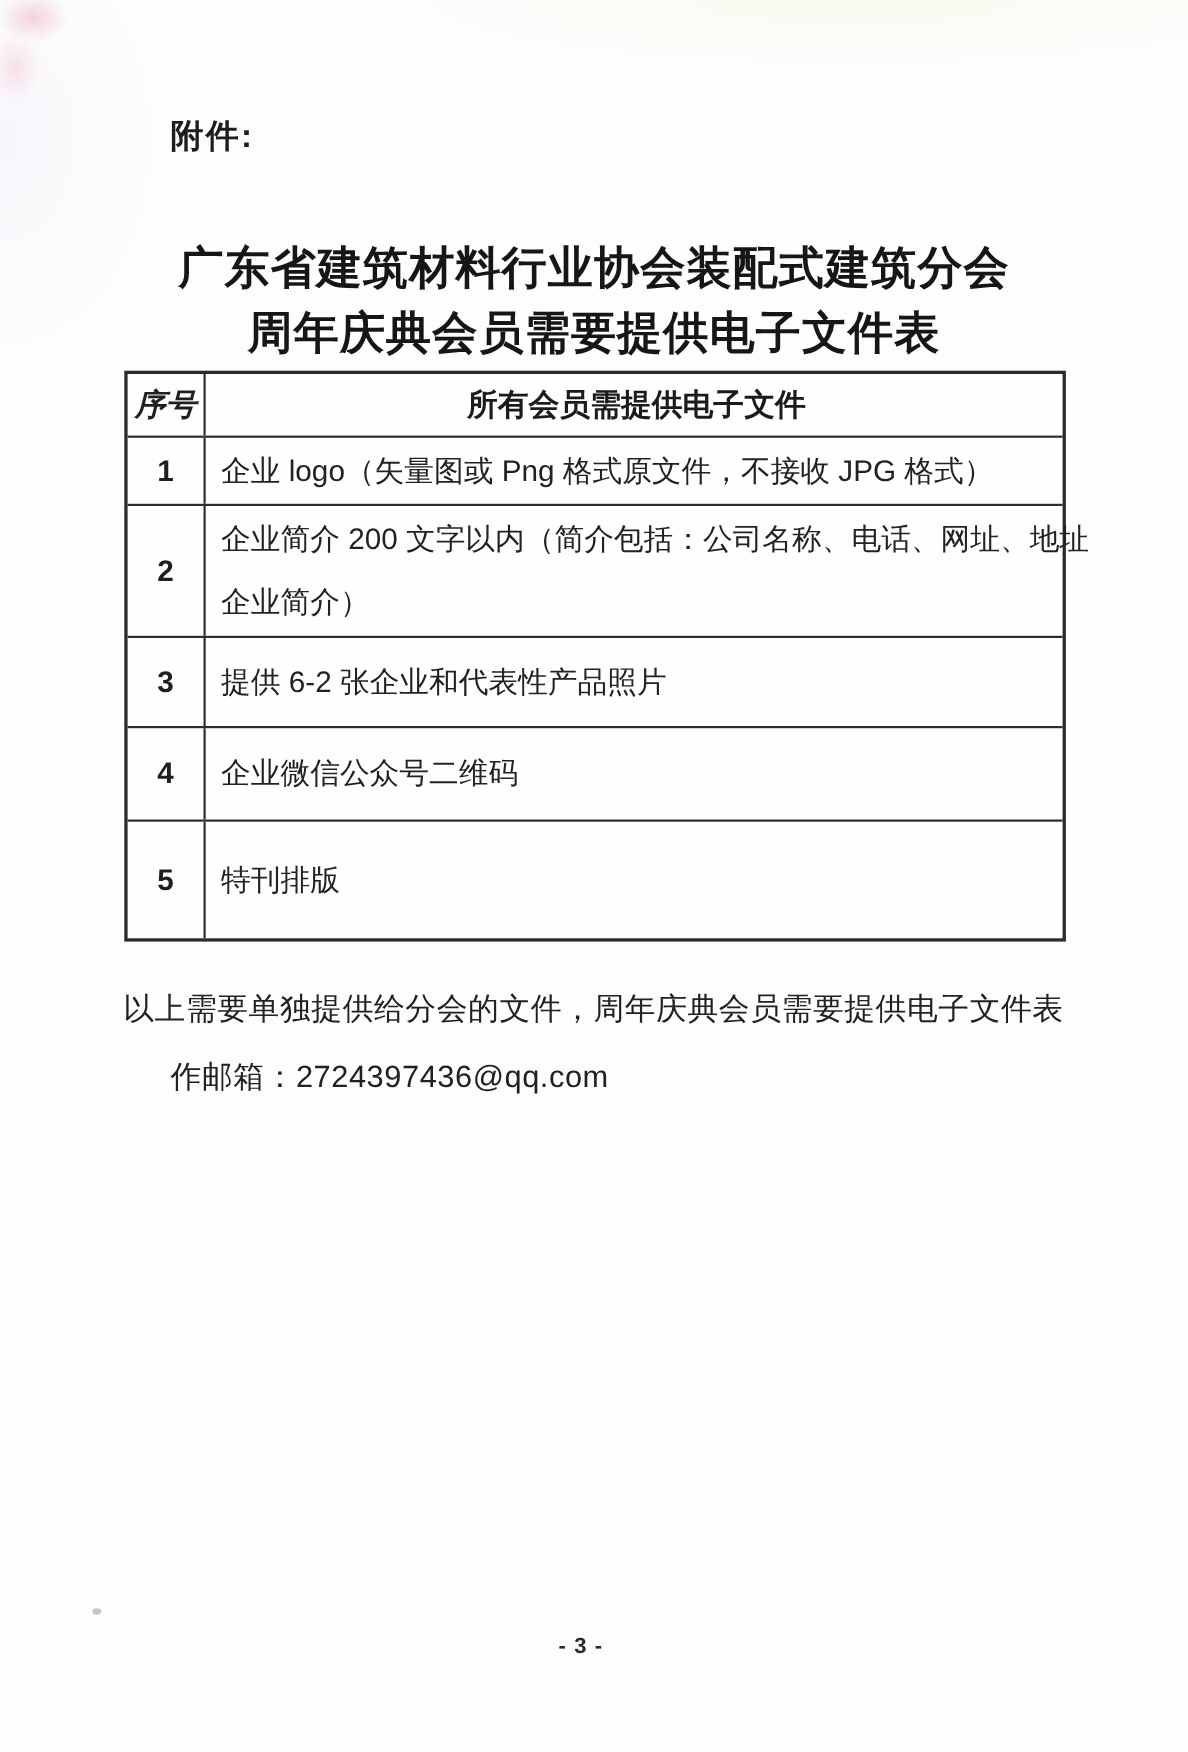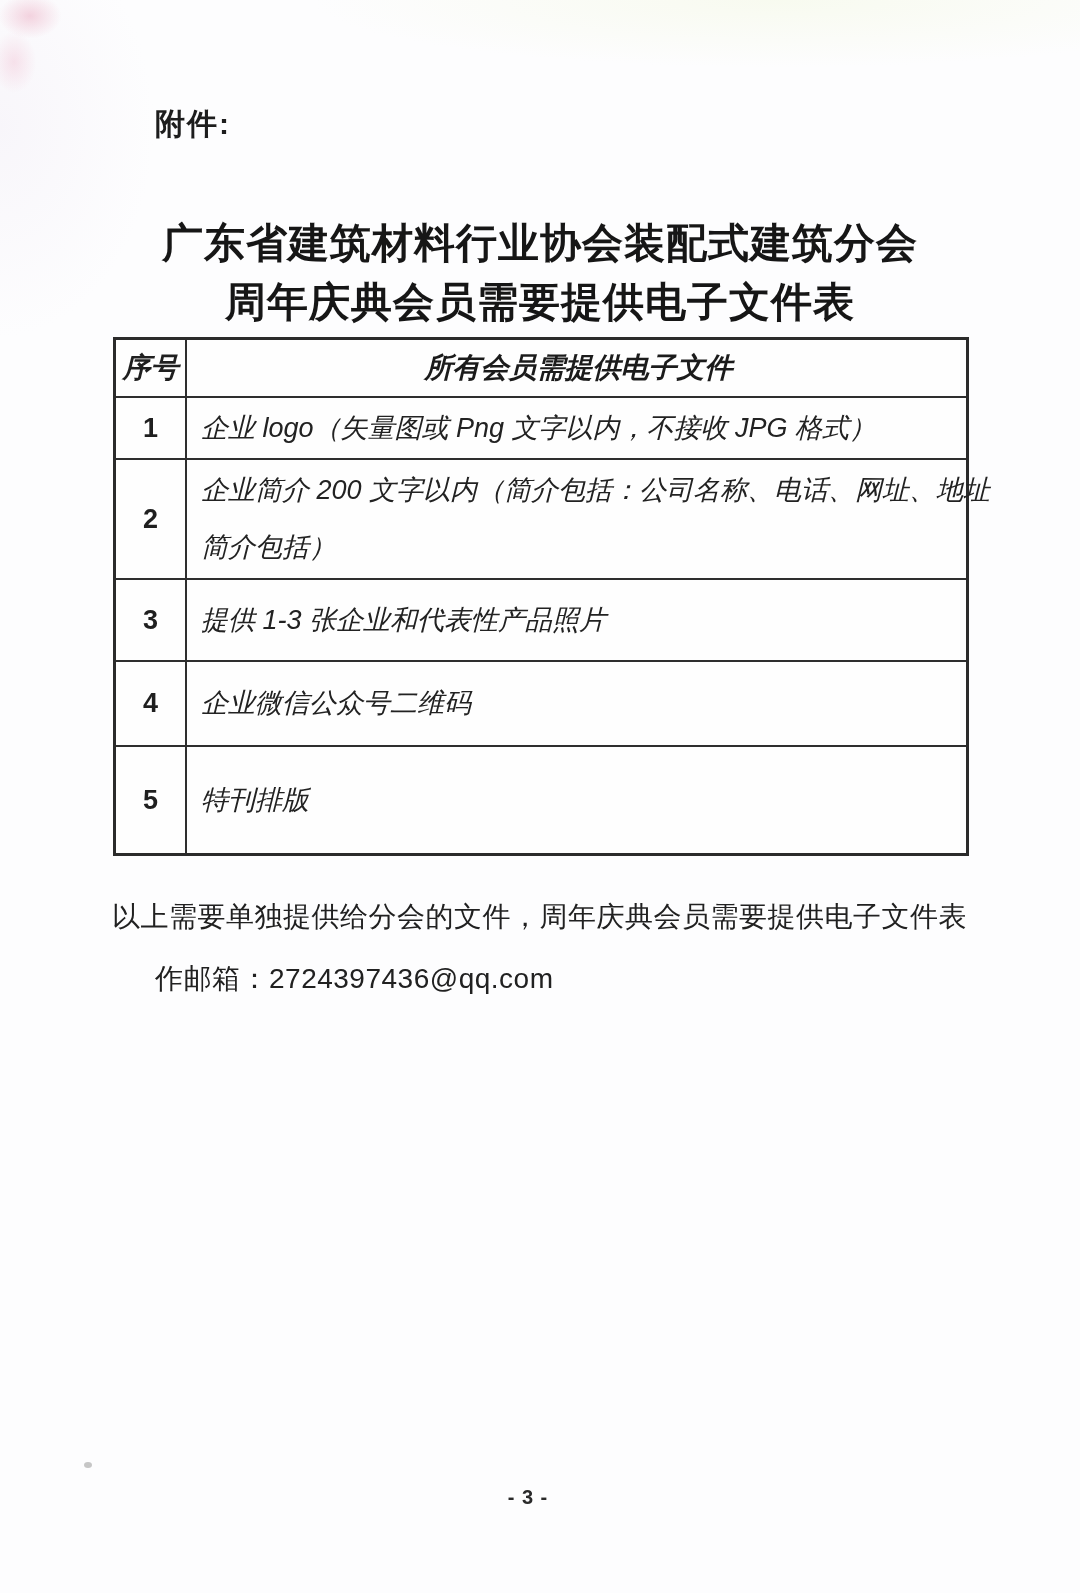--- a/index.html
+++ b/index.html
@@ -70,21 +70,20 @@
     color: #1f1f1f;
   }
   .cell-content {
     flex: 1 1 auto;
     display: flex;
     flex-direction: column;
     justify-content: center;
     padding: 0 10px 0 14px;
     font-size: 27px;
     color: #222222;
-    font-style: italic;
   }
   .cell-line { line-height: 57px; white-space: nowrap; }
 
   .row-header { height: 56px; }
   .row-header .cell-num { font-size: 28px; font-weight: 700; font-style: italic; }
   .row-header .cell-content { align-items: center; font-weight: 700; font-size: 28px; color: #1b1b1b; }
   .row-1 { height: 60px; }
   .row-2 { height: 118px; }
   .row-3 { height: 80px; }
   .row-4 { height: 83px; }
@@ -139,36 +138,36 @@
   <div class="req-table">
 
     <div class="trow row-header">
       <div class="cell-num">序号</div>
       <div class="cell-content">所有会员需提供电子文件</div>
     </div>
 
     <div class="trow row-1">
       <div class="cell-num">1</div>
       <div class="cell-content">
-        <div class="cell-line">企业 logo（矢量图或 Png 文字以内，不接收 JPG 格式）</div>
+        <div class="cell-line">企业 logo（矢量图或 Png 格式原文件，不接收 JPG 格式）</div>
       </div>
     </div>
 
     <div class="trow row-2">
       <div class="cell-num">2</div>
       <div class="cell-content">
         <div class="cell-line">企业简介 200 文字以内（简介包括：公司名称、电话、网址、地址</div>
-        <div class="cell-line">简介包括）</div>
+        <div class="cell-line">企业简介）</div>
       </div>
     </div>
 
     <div class="trow row-3">
       <div class="cell-num">3</div>
       <div class="cell-content">
-        <div class="cell-line">提供 1-3 张企业和代表性产品照片</div>
+        <div class="cell-line">提供 6-2 张企业和代表性产品照片</div>
       </div>
     </div>
 
     <div class="trow row-4">
       <div class="cell-num">4</div>
       <div class="cell-content">
         <div class="cell-line">企业微信公众号二维码</div>
       </div>
     </div>
 

